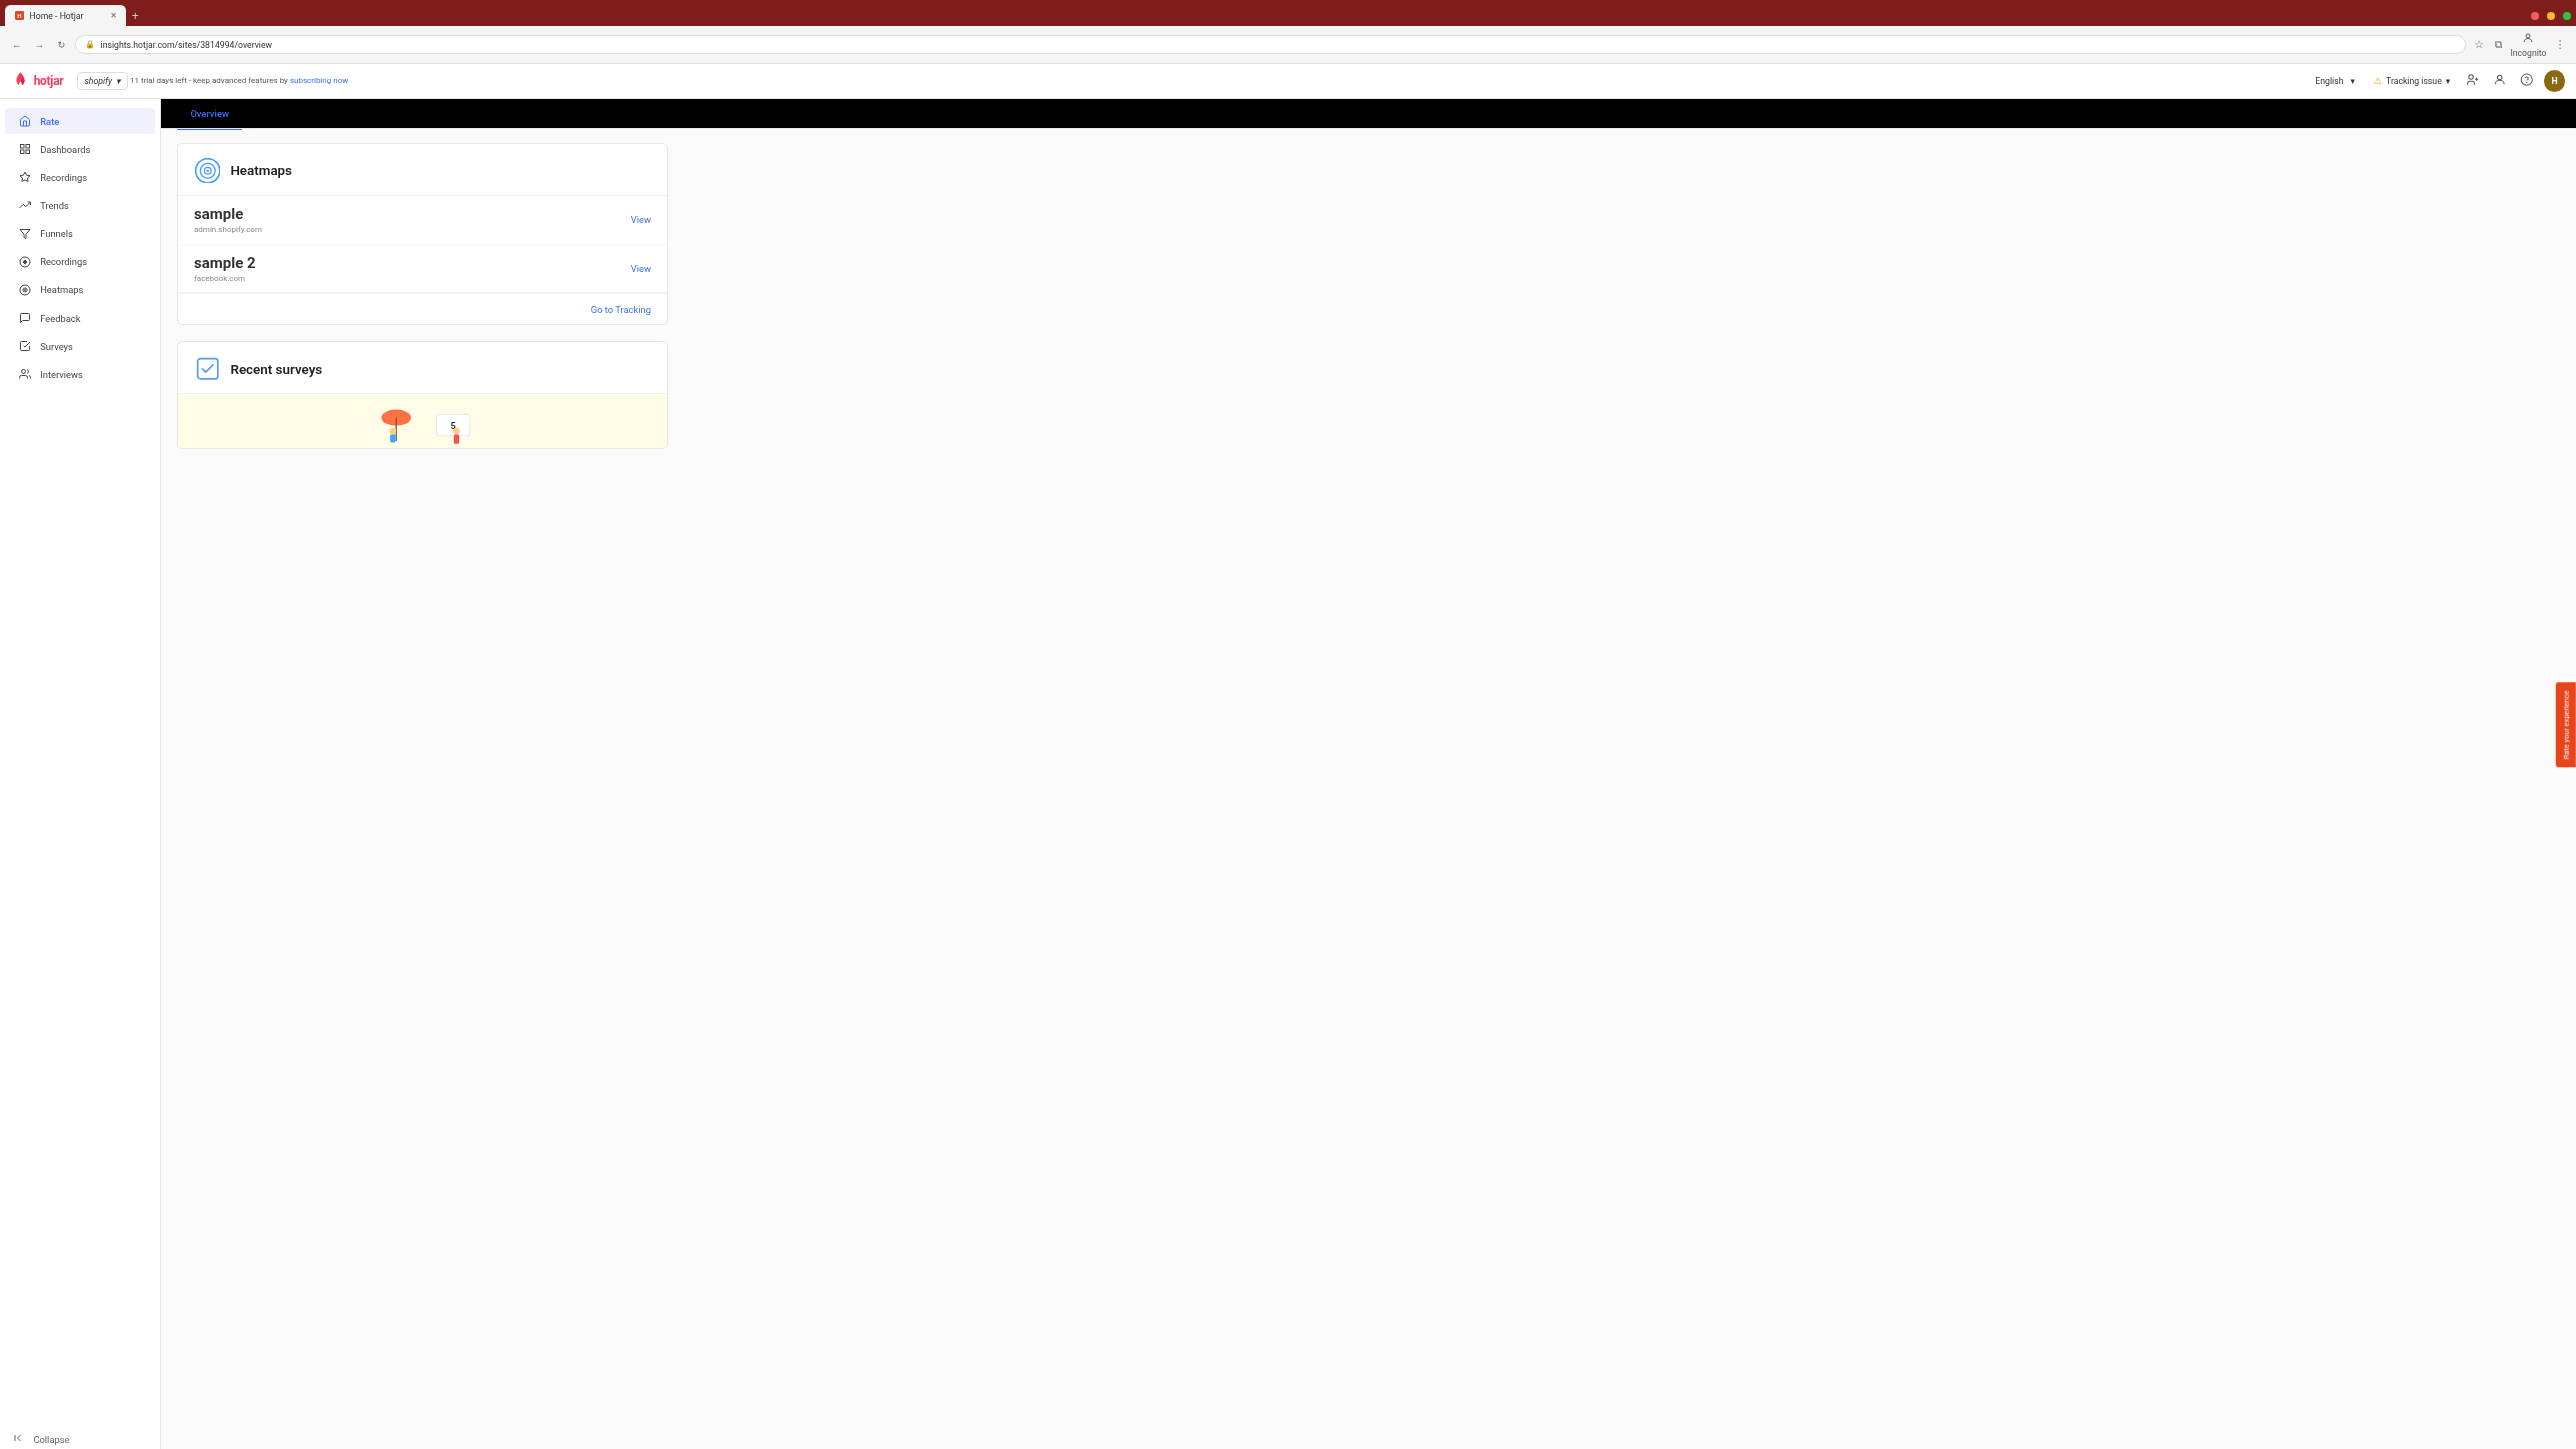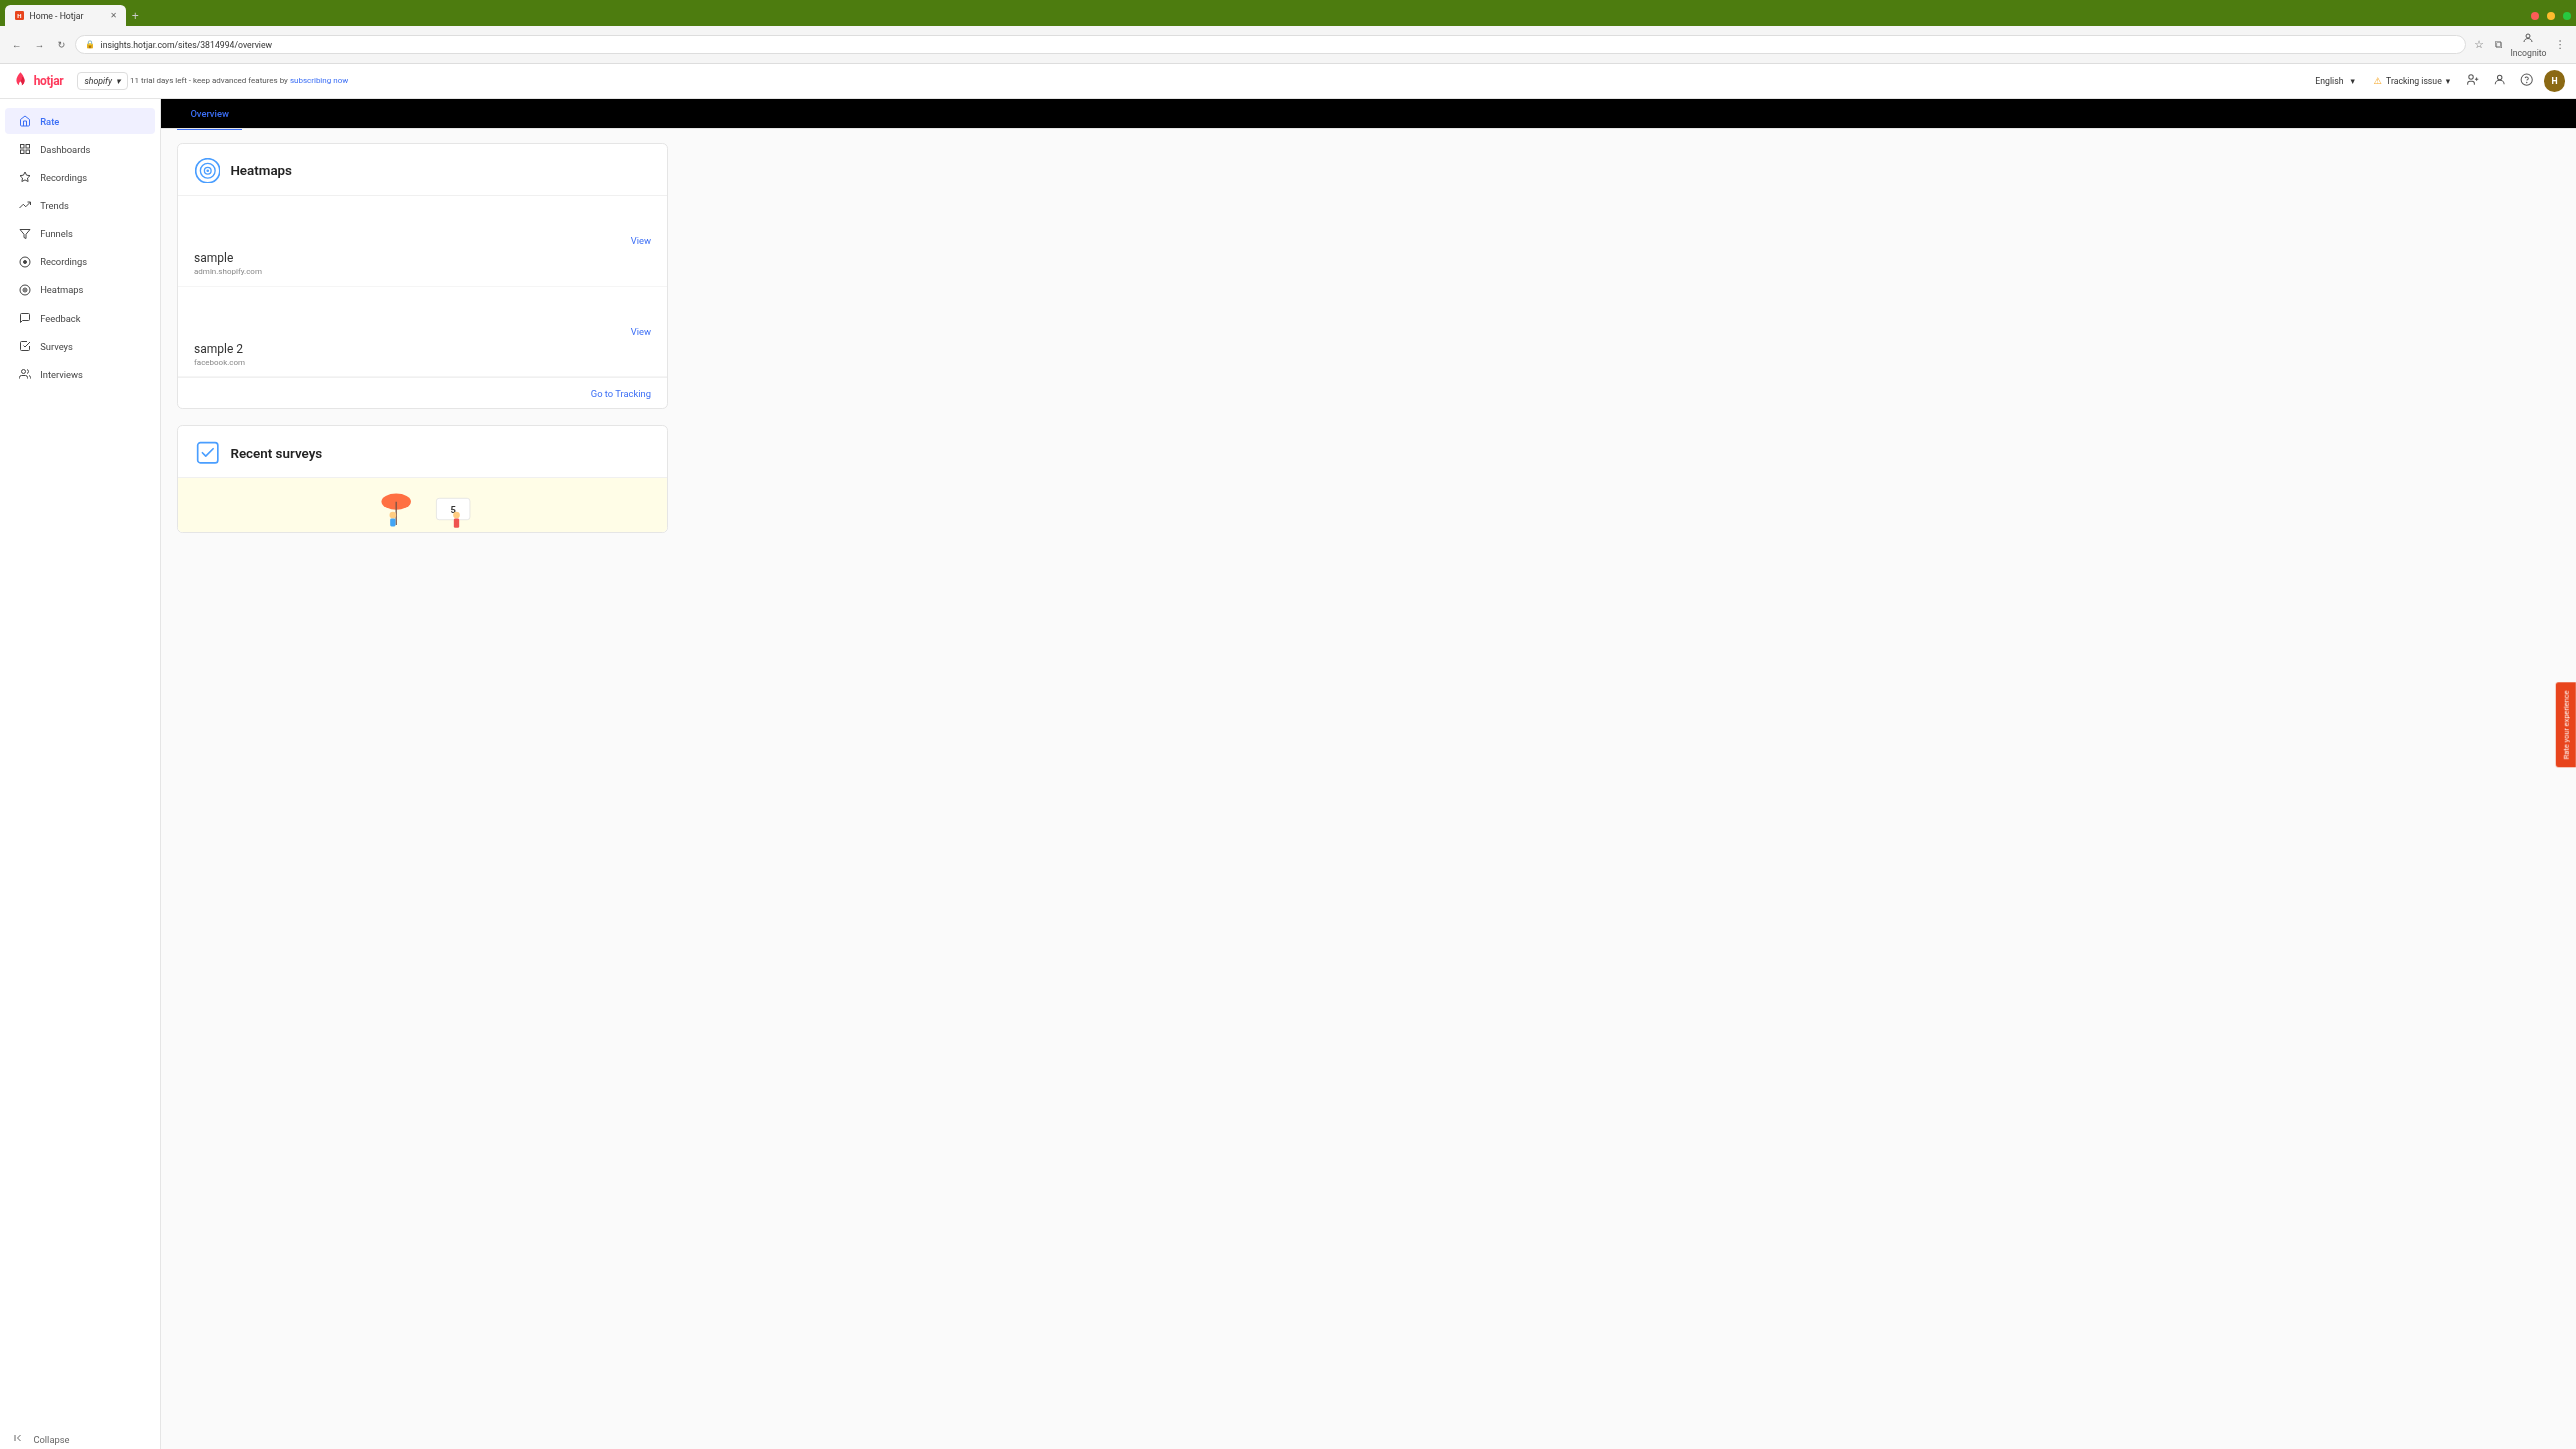--- a/index.html
+++ b/index.html
@@ -1,20 +1,20 @@
 <!DOCTYPE html>
 <html style="font-size:10.7px"><head>
   <meta charset="utf-8">
   <style>
     * { box-sizing: border-box; margin: 0; padding: 0; }
     body { font-family: -apple-system, BlinkMacSystemFont, 'Segoe UI', Roboto, sans-serif; background: #f5f5f5; overflow: hidden; }
 
     
     .browser-chrome { background: #3c3c3c; width: 100%; }
-    .browser-tabs { display: flex; align-items: center; padding: 5.4px 5.4px 0; background: #4d7c0f; }
+    .browser-tabs { display: flex; align-items: center; padding: 5.4px 5.4px 0; background: #7f1d1d; }
     .browser-tab { display: flex; align-items: center; gap: 5.4px; background: #f5f5f5; border-radius: 5.4px 5.4px 0 0; padding: 5.4px 9.4px; min-width: 121px; font-size: 8.7px; color: #333; }
     .browser-tab .favicon { width: 9.4px; height: 9.4px; background: #e8441c; border-radius: 1.3px; display: inline-block; font-size: 6px; color: white; display: flex; align-items: center; justify-content: center; font-weight: bold; flex-shrink: 0; }
     .tab-close { margin-left: auto; cursor: pointer; color: #666; font-size: 8px; }
     .tab-new { background: none; border: none; color: #ccc; font-size: 12px; cursor: pointer; padding: 2.7px 5.4px; }
     .tab-controls { display: flex; align-items: center; gap: 8px; margin-left: auto; }
     .win-btn { width: 8px; height: 8px; border-radius: 50%; display: inline-block; cursor: pointer; }
 
     .browser-toolbar { display: flex; align-items: center; gap: 5.4px; padding: 5.4px 8px; background: #f5f5f5; border-bottom: 0.7px solid #ddd; }
     .nav-btn { background: none; border: none; cursor: pointer; color: #666; font-size: 9.4px; padding: 2.7px 4px; border-radius: 2.7px; }
     .address-bar { flex: 1; display: flex; align-items: center; background: white; border: 0.7px solid #ddd; border-radius: 13.4px; padding: 3.4px 9.4px; font-size: 8.7px; color: #333; }
@@ -60,21 +60,21 @@
 
     
     .section-card { background: white; border: 0.7px solid #e5e5e5; border-radius: 5.4px; margin-bottom: 16px; overflow: hidden; }
     .section-header { display: flex; align-items: center; gap: 9.4px; padding: 13.4px 16px 10.7px; border-bottom: 0.7px solid #f0f0f0; }
     .section-icon { width: 27px; height: 27px; display: flex; align-items: center; justify-content: center; }
     .section-title { font-size: 13.4px; font-weight: 600; color: #222; }
     
     .heatmap-item { display: flex; align-items: center; padding: 9.4px 16px; border-bottom: 0.7px solid #f5f5f5; }
     .heatmap-item:last-of-type { border-bottom: none; }
     .heatmap-info { flex: 1; }
-    .heatmap-name { font-size: 12px; color: #333; font-weight: 400; margin-bottom: 2px; margin-top: 46px; }
+    .heatmap-name { font-size: 15px; color: #333; font-weight: 700; margin-bottom: 2px; }
     .heatmap-url { font-size: 8px; color: #888; }
     .view-link { color: #3b6ef5; font-size: 9.4px; text-decoration: none; cursor: pointer; }
     
     .section-footer { padding: 9.4px 16px; display: flex; justify-content: flex-end; border-top: 0.7px solid #f0f0f0; }
     .go-to-link { color: #3b6ef5; font-size: 9.4px; text-decoration: none; cursor: pointer; }
 
     
     .surveys-preview { background: #fffde7; min-height: 54px; display: flex; align-items: center; justify-content: center; overflow: hidden; position: relative; }
 
     

